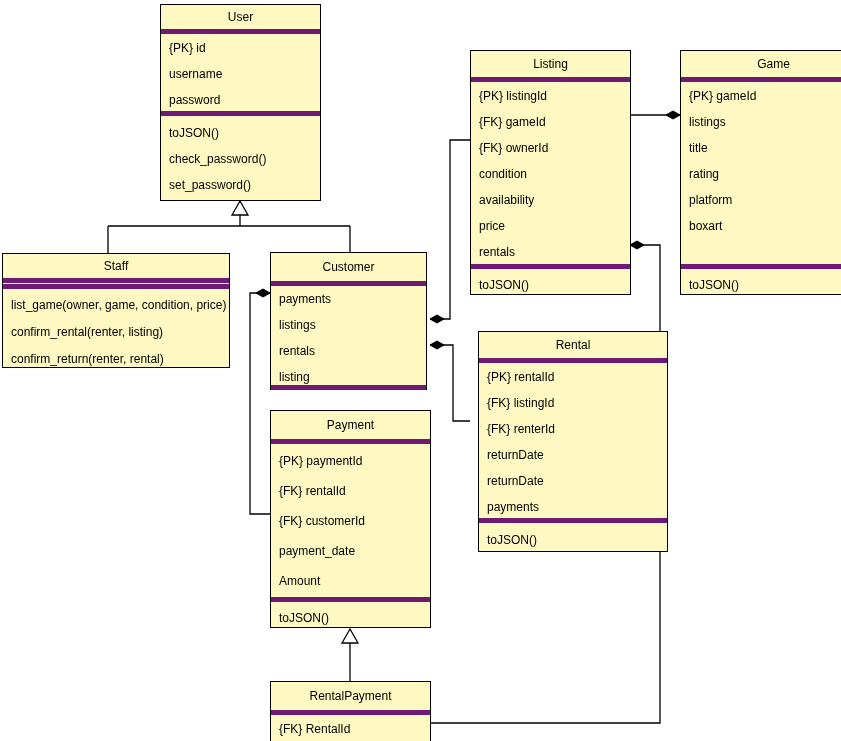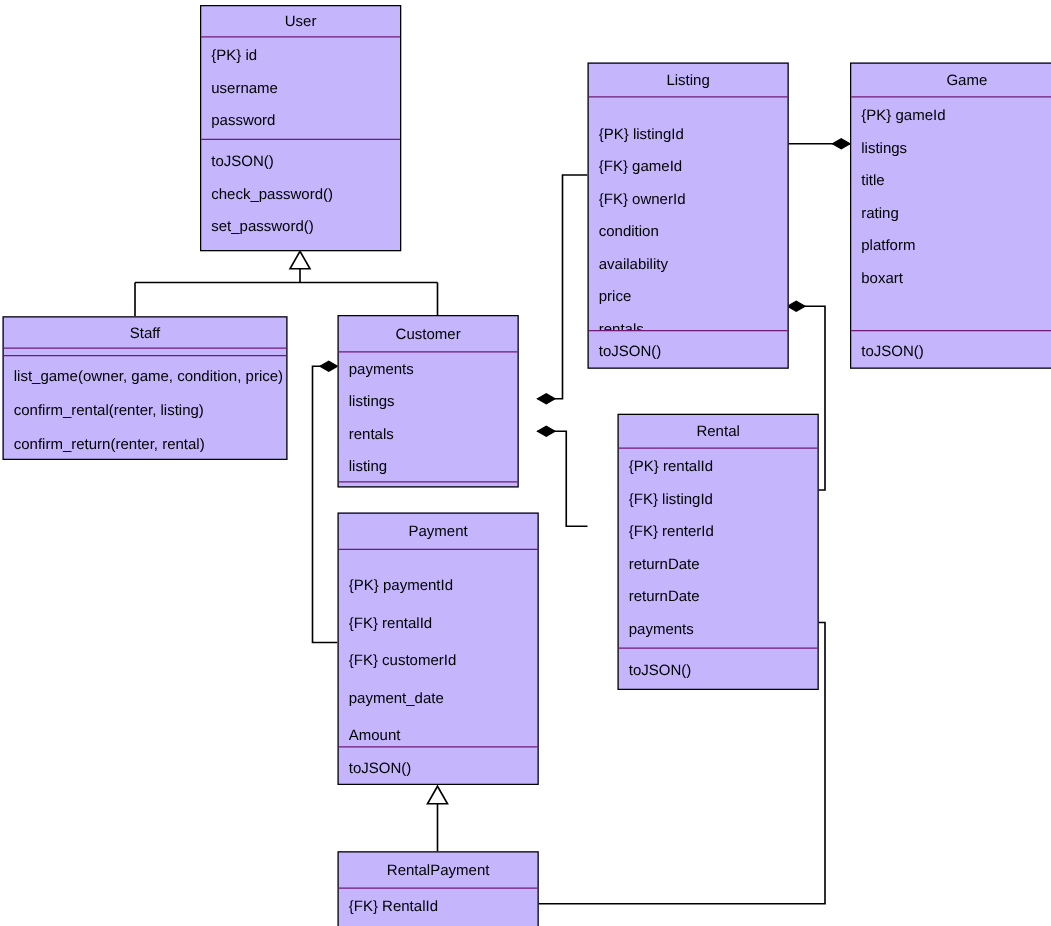--- a/index.html
+++ b/index.html
@@ -17,33 +17,33 @@
     position: absolute;
     left: 0; top: 0;
     width: 841px; height: 741px;
   }
   .edge { fill: none; stroke: #000000; stroke-width: 1.3; }
   .diamond { fill: #000000; stroke: #000000; stroke-width: 1; }
   .tri { fill: #ffffff; stroke: #000000; stroke-width: 1.3; }
   .uml-class {
     position: absolute;
     box-sizing: border-box;
-    background: #c4b5fd;
+    background: #fef9c3;
     border: 1px solid #000000;
   }
   .uml-title {
     box-sizing: border-box;
     display: flex;
     align-items: center;
     justify-content: center;
     white-space: nowrap;
   }
   .uml-section {
     box-sizing: border-box;
-    border-top: 1px solid #701a75;
+    border-top: 5px solid #701a75;
     overflow: hidden;
   }
   .uml-row {
     box-sizing: border-box;
     height: var(--rh, 26px);
     display: flex;
     align-items: center;
     padding-left: 8px;
     white-space: nowrap;
   }
@@ -113,55 +113,55 @@
   <div class="uml-class" style="left:2px;top:253px;width:228px;height:115px;--rh:27px">
     <div class="uml-title" style="height:24px">Staff</div>
     <div class="uml-section" style="height:6px"></div>
     <div class="uml-section" style="padding-top:2px">
       <div class="uml-row">list_game(owner, game, condition, price)</div>
       <div class="uml-row">confirm_rental(renter, listing)</div>
       <div class="uml-row">confirm_return(renter, rental)</div>
     </div>
   </div>
 
-  <div class="uml-class" style="left:270px;top:252px;width:145px;height:138px">
+  <div class="uml-class" style="left:270px;top:252px;width:157px;height:138px">
     <div class="uml-title" style="height:28px">Customer</div>
     <div class="uml-section" style="height:104px">
       <div class="uml-row">payments</div>
       <div class="uml-row">listings</div>
       <div class="uml-row">rentals</div>
       <div class="uml-row">listing</div>
     </div>
     <div class="uml-section"></div>
   </div>
 
   <div class="uml-class" style="left:270px;top:410px;width:161px;height:218px">
     <div class="uml-title" style="height:28px">Payment</div>
-    <div class="uml-section" style="height:158px;padding-top:13px;--rh:30px">
+    <div class="uml-section" style="height:158px;padding-top:2px;--rh:30px">
       <div class="uml-row">{PK} paymentId</div>
       <div class="uml-row">{FK} rentalId</div>
       <div class="uml-row">{FK} customerId</div>
       <div class="uml-row">payment_date</div>
       <div class="uml-row">Amount</div>
     </div>
     <div class="uml-section" style="padding-top:3px">
       <div class="uml-row">toJSON()</div>
     </div>
   </div>
 
   <div class="uml-class" style="left:270px;top:681px;width:161px;height:69px">
     <div class="uml-title" style="height:28px">RentalPayment</div>
     <div class="uml-section" style="padding-top:1px">
       <div class="uml-row">{FK} RentalId</div>
     </div>
   </div>
 
   <div class="uml-class" style="left:470px;top:50px;width:161px;height:245px">
     <div class="uml-title" style="height:26px">Listing</div>
-    <div class="uml-section" style="height:187px;padding-top:16px">
+    <div class="uml-section" style="height:187px;padding-top:1px">
       <div class="uml-row">{PK} listingId</div>
       <div class="uml-row">{FK} gameId</div>
       <div class="uml-row">{FK} ownerId</div>
       <div class="uml-row">condition</div>
       <div class="uml-row">availability</div>
       <div class="uml-row">price</div>
       <div class="uml-row">rentals</div>
     </div>
     <div class="uml-section" style="padding-top:3px">
       <div class="uml-row">toJSON()</div>
@@ -176,21 +176,21 @@
       <div class="uml-row">title</div>
       <div class="uml-row">rating</div>
       <div class="uml-row">platform</div>
       <div class="uml-row">boxart</div>
     </div>
     <div class="uml-section" style="padding-top:3px">
       <div class="uml-row">toJSON()</div>
     </div>
   </div>
 
-  <div class="uml-class" style="left:494px;top:331px;width:161px;height:221px">
+  <div class="uml-class" style="left:478px;top:331px;width:190px;height:221px">
     <div class="uml-title" style="height:26px">Rental</div>
     <div class="uml-section" style="height:160px;padding-top:1px">
       <div class="uml-row">{PK} rentalId</div>
       <div class="uml-row">{FK} listingId</div>
       <div class="uml-row">{FK} renterId</div>
       <div class="uml-row">returnDate</div>
       <div class="uml-row">returnDate</div>
       <div class="uml-row">payments</div>
     </div>
     <div class="uml-section" style="padding-top:4px">

